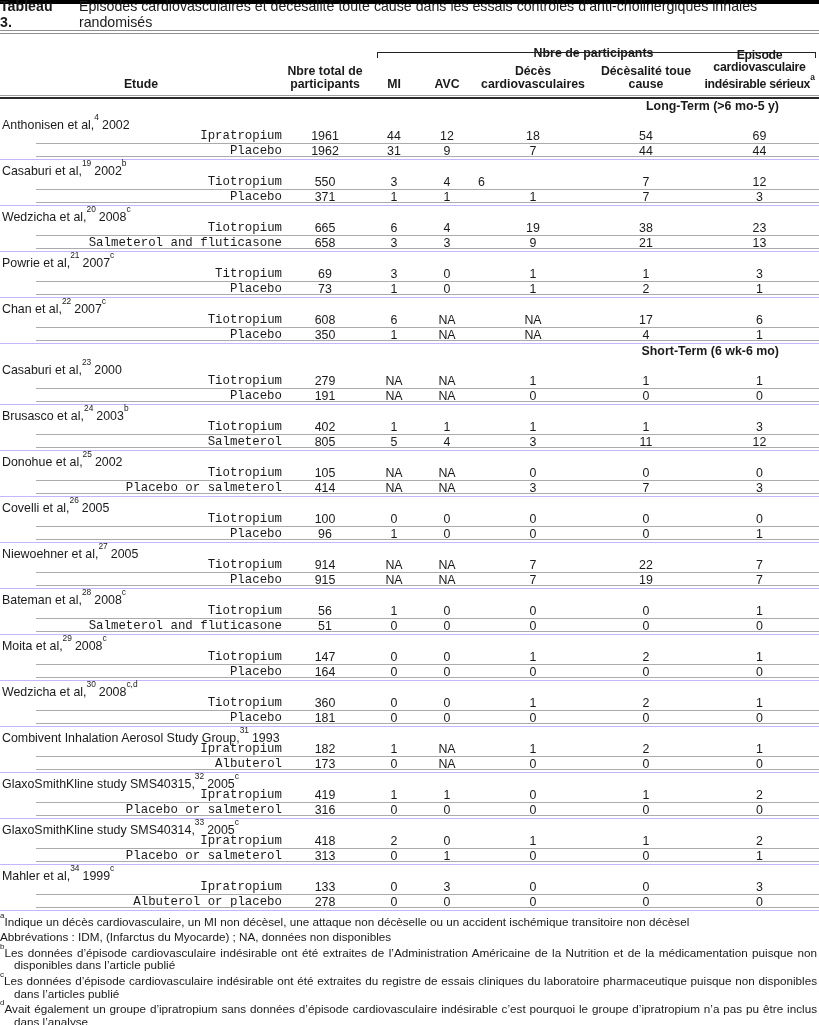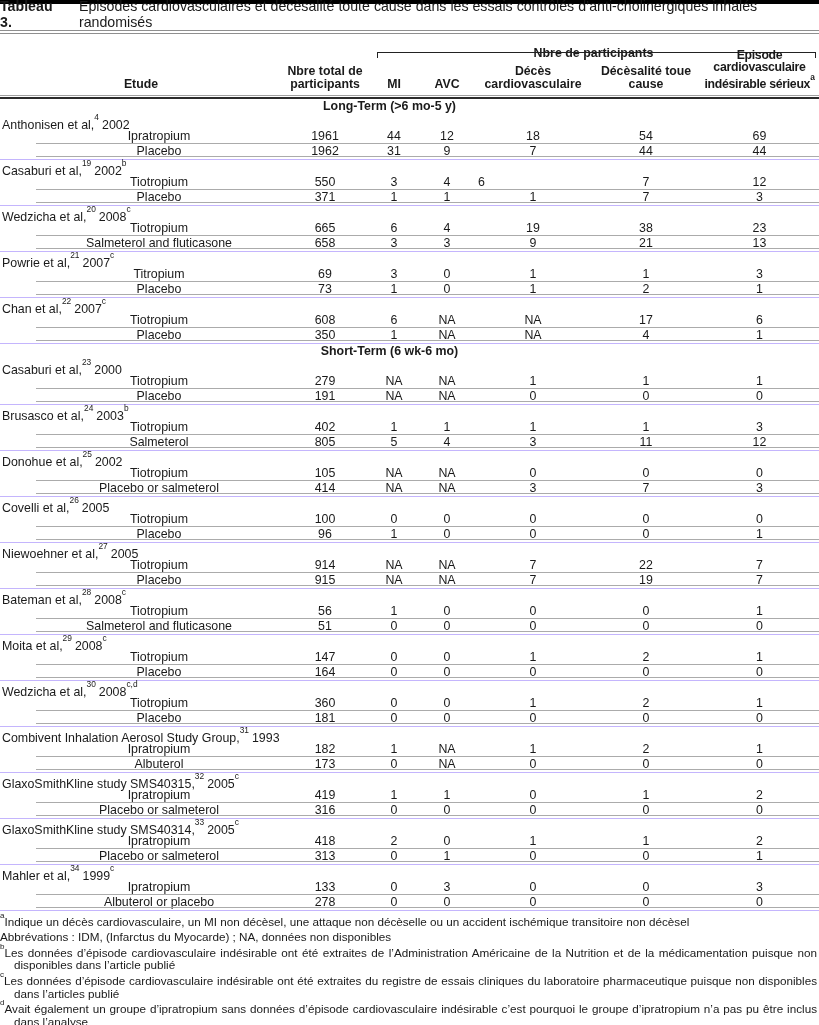--- a/index.html
+++ b/index.html
@@ -21,28 +21,28 @@
              font-size:12.4px; font-weight:bold; }
   .bracket { position:absolute; top:18px; left:377px; width:439px; height:6px;
              border:1.5px solid #222; border-bottom:none; }
   .grid7 { display:grid; grid-template-columns:282px 86px 52px 54px 118px 108px 119px; }
   .cols { position:absolute; bottom:0; left:0; right:0; align-items:end; }
   .hc { font-weight:bold; font-size:12.3px; line-height:12.8px; text-align:center; padding-bottom:4px; }
   .hc-episode { letter-spacing:-0.3px; }
   
   .row { height:15px; align-items:center; }
   .cell { font-size:12.4px; text-align:center; line-height:13px; white-space:nowrap; }
-  .cell-etude { text-align:center; }
+  .cell-etude { text-align:right;font-family:Liberation Mono, monospace; }
   .arm-row { position:relative; }
   .arm-row .cell-etude { padding-left:36px; }
   .arm-row::after { content:""; position:absolute; left:36px; right:0; bottom:0; height:1px; background:#ababab; }
   .arm-row.last::after { bottom:2px; }
   .study-block { border-bottom:1px solid #c4b5fd; }
   .name-row { height:15px; line-height:15px; padding-left:2px; font-size:12.4px; white-space:nowrap; }
-  .section-row { height:15px; line-height:15.4px; text-align:center; font-weight:bold;
+  .section-row { height:15px; line-height:15.4px; text-align:right; font-weight:bold;
                  font-size:12.4px; padding-right:40px; }
   .shift-left { text-align:left; padding-left:4px; }
   .s { font-size:8.4px; position:relative; top:-3.6px; }
   .yr { margin-left:3px; }
   
   .footnotes { margin-top:2px; }
   .fn { font-size:11.7px; line-height:12.6px; text-align:justify;
         padding-left:14px; padding-right:2px; text-indent:-14px; }
   .fn .s { font-size:8px; top:-3px; }
 </style>
@@ -60,21 +60,21 @@
   <div class="rule-double"></div>
 
   <div class="head">
     <div class="spanner">Nbre de participants</div>
     <div class="bracket"></div>
     <div class="cols grid7">
       <div class="hc">Etude</div>
       <div class="hc">Nbre total de participants</div>
       <div class="hc">MI</div>
       <div class="hc">AVC</div>
-      <div class="hc">Décès cardiovasculaire</div>
+      <div class="hc">Décès cardiovasculaires</div>
       <div class="hc">Décèsalité toue cause</div>
       <div class="hc hc-episode"><span>Episode cardiovasculaire indésirable sérieux</span><sup class="s">a</sup></div>
     </div>
   </div>
 
   <div class="rule-head"></div>
 
   <div id="tbody">
       <div class="section-row"><span>Long-Term (&gt;6 mo-5 y)</span></div>
       <div class="study-block">

